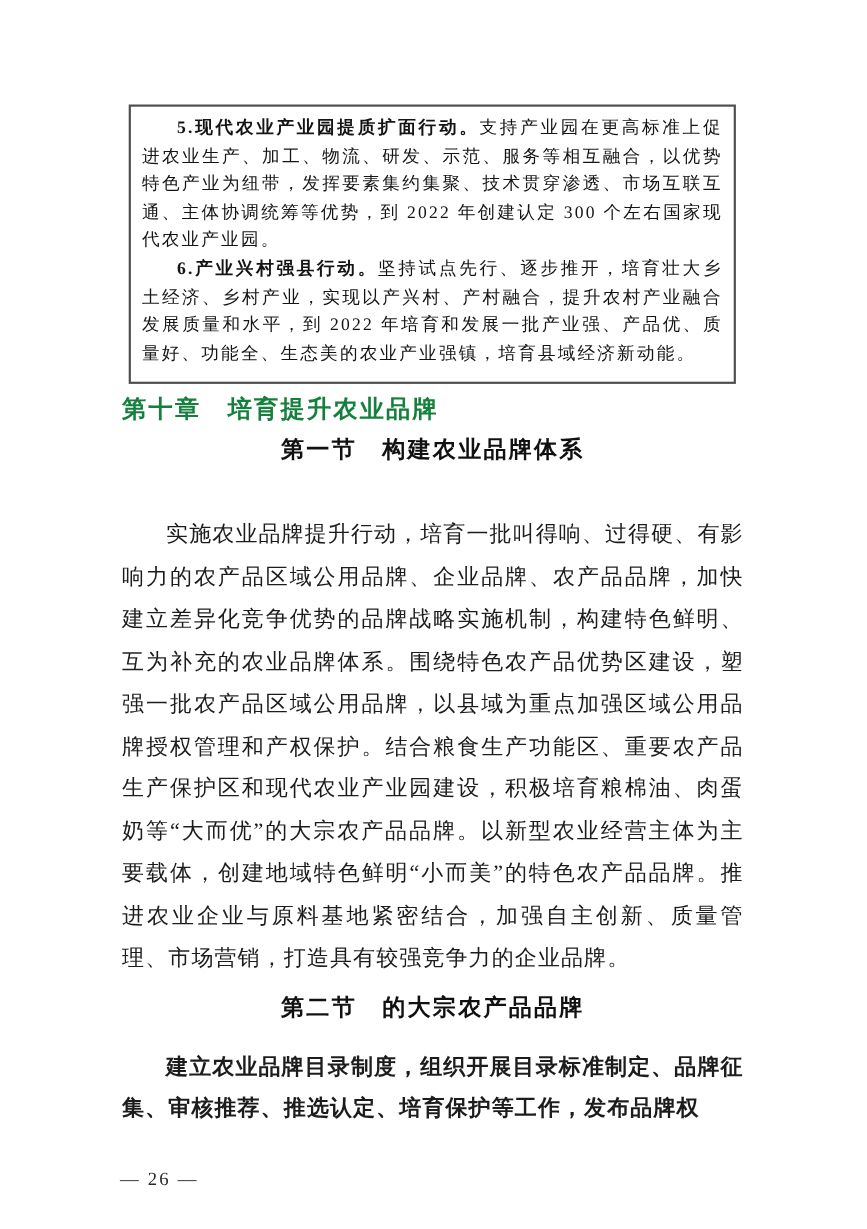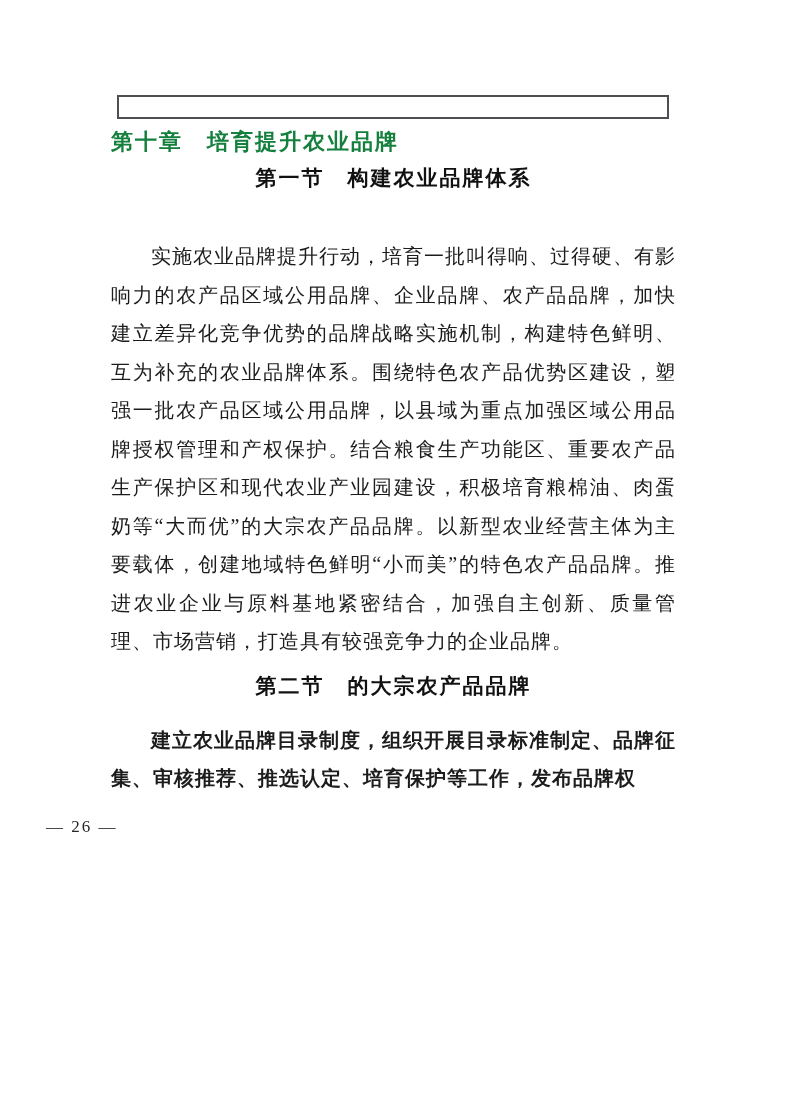--- a/index.html
+++ b/index.html
@@ -64,31 +64,33 @@
     color: #1c1c1c;
   }
   .body-para.first {
     margin-top: 48px;
   }
   .body-para.second {
     margin-top: 24px;
     font-weight: bold;
   }
   .page-footer {
-    margin-top: 19px;
-    padding-left: 46px;
+    margin-top: 34px;
+    padding-left: 109px;
     font-size: 17px;
     letter-spacing: 2px;
     color: #2a2a2a;
   }
 </style>
 </head>
 <body>
 
 <div class="action-box">
+  <p class="box-para"><b>5.现代农业产业园提质扩面行动。</b><span>支持产业园在更高标准上促进农业生产、加工、物流、研发、示范、服务等相互融合，以优势特色产业为纽带，发挥要素集约集聚、技术贯穿渗透、市场互联互通、主体协调统筹等优势，到 2022 年创建认定 300 个左右国家现代农业产业园。</span></p>
+  <p class="box-para"><b>6.产业兴村强县行动。</b><span>坚持试点先行、逐步推开，培育壮大乡土经济、乡村产业，实现以产兴村、产村融合，提升农村产业融合发展质量和水平，到 2022 年培育和发展一批产业强、产品优、质量好、功能全、生态美的农业产业强镇，培育县域经济新动能。</span></p>
 </div>
 
 <h1 class="chapter-title">第十章　培育提升农业品牌</h1>
 
 <h2 class="section-title">第一节　构建农业品牌体系</h2>
 
 <p class="body-para first">实施农业品牌提升行动，培育一批叫得响、过得硬、有影响力的农产品区域公用品牌、企业品牌、农产品品牌，加快建立差异化竞争优势的品牌战略实施机制，构建特色鲜明、互为补充的农业品牌体系。围绕特色农产品优势区建设，塑强一批农产品区域公用品牌，以县域为重点加强区域公用品牌授权管理和产权保护。结合粮食生产功能区、重要农产品生产保护区和现代农业产业园建设，积极培育粮棉油、肉蛋奶等“大而优”的大宗农产品品牌。以新型农业经营主体为主要载体，创建地域特色鲜明“小而美”的特色农产品品牌。推进农业企业与原料基地紧密结合，加强自主创新、质量管理、市场营销，打造具有较强竞争力的企业品牌。</p>
 
 <h2 class="section-title">第二节　的大宗农产品品牌</h2>
 

